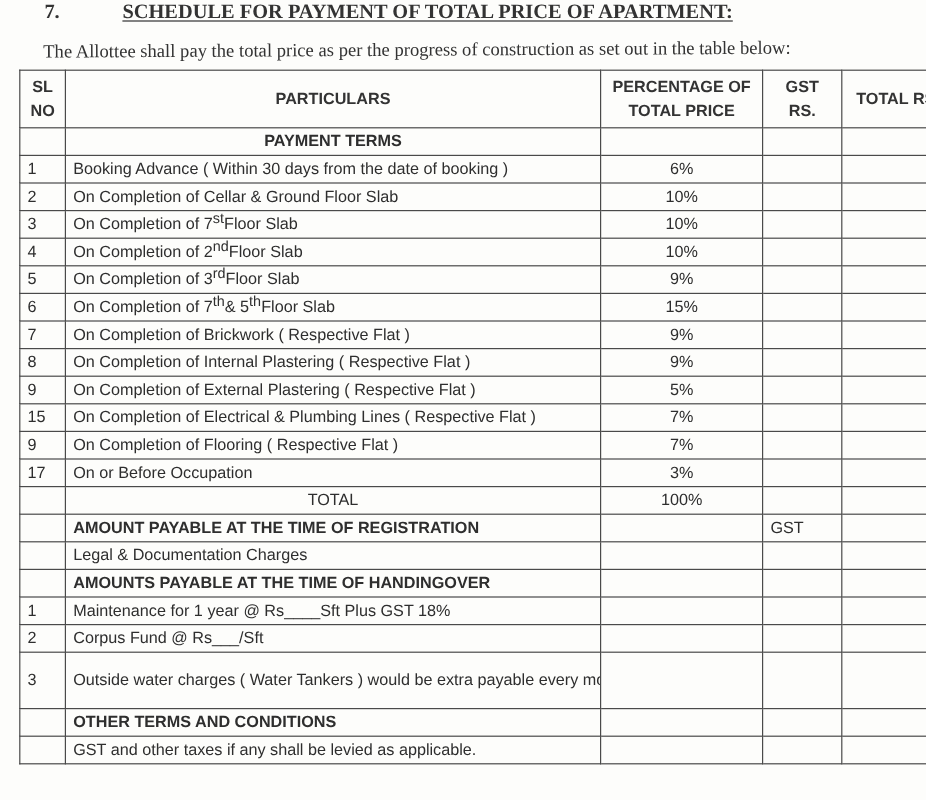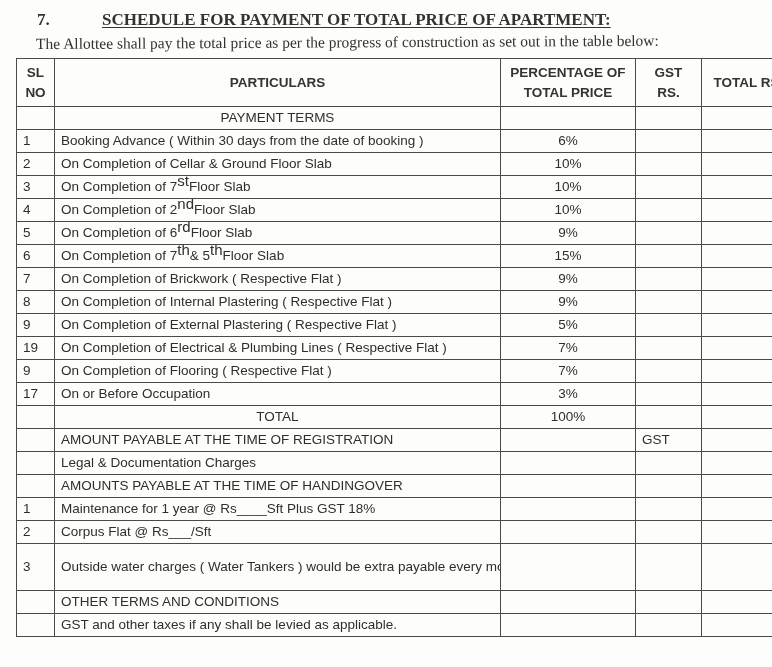--- a/index.html
+++ b/index.html
@@ -10,21 +10,21 @@
     body {
       width: 772px;
       height: 667px;
       overflow: hidden;
       position: relative;
       color: #2a2a2a;
     }
     .heading {
       position: absolute;
       left: 37px;
-      top: 10px;
+      top: 0;
       font-family: "Liberation Serif", serif;
       font-weight: bold;
       font-size: 17px;
       color: #333;
       white-space: nowrap;
     }
     .heading .num {
       display: inline-block;
       width: 65px;
     }
@@ -71,23 +71,23 @@
       color: #333;
       white-space: normal;
     }
     col.c-sl { width: 38px; }
     col.c-part { width: 446px; }
     col.c-pct { width: 135px; }
     col.c-gst { width: 66px; }
     col.c-tot { width: 90px; }
     td.sl { text-align: left; padding-left: 6px; }
     td.center { text-align: center; }
-    td.bold { font-weight: normal; margin-left: 30px; }
+    td.bold { font-weight: bold; margin-left: 30px; }
     td.wrap { white-space: normal; line-height: 23px; padding-top: 1px; padding-bottom: 1px; }
-    sup { font-size: 15px; vertical-align: 5px; line-height: 0; }
+    sup { font-size: 12px; vertical-align: 5px; line-height: 0; }
     tr.tall td { height: 46px; }
   </style>
 </head>
 <body>
 
 <div class="heading">
   <span class="num">7.</span><span class="title">SCHEDULE FOR PAYMENT OF TOTAL PRICE OF APARTMENT:</span>
 </div>
 <div class="intro">The Allottee shall pay the total price as per the progress of construction as set out in the table below:</div>
 
@@ -139,21 +139,21 @@
       </tr>
       <tr>
         <td class="sl">4</td>
         <td><span>On Completion of 2</span><sup>nd</sup><span>Floor Slab</span></td>
         <td class="center">10%</td>
         <td></td>
         <td></td>
       </tr>
       <tr>
         <td class="sl">5</td>
-        <td><span>On Completion of 6</span><sup>rd</sup><span>Floor Slab</span></td>
+        <td><span>On Completion of 3</span><sup>rd</sup><span>Floor Slab</span></td>
         <td class="center">9%</td>
         <td></td>
         <td></td>
       </tr>
       <tr>
         <td class="sl">6</td>
         <td><span>On Completion of 7</span><sup>th</sup><span>&amp; 5</span><sup>th</sup><span>Floor Slab</span></td>
         <td class="center">15%</td>
         <td></td>
         <td></td>
@@ -173,21 +173,21 @@
         <td></td>
       </tr>
       <tr>
         <td class="sl">9</td>
         <td><span>On Completion of External Plastering ( Respective Flat )</span></td>
         <td class="center">5%</td>
         <td></td>
         <td></td>
       </tr>
       <tr>
-        <td class="sl">19</td>
+        <td class="sl">15</td>
         <td><span>On Completion of Electrical &amp; Plumbing Lines ( Respective Flat )</span></td>
         <td class="center">7%</td>
         <td></td>
         <td></td>
       </tr>
       <tr>
         <td class="sl">9</td>
         <td><span>On Completion of Flooring  ( Respective Flat )</span></td>
         <td class="center">7%</td>
         <td></td>
@@ -230,21 +230,21 @@
       </tr>
       <tr>
         <td class="sl">1</td>
         <td class="">Maintenance for 1 year @ Rs____Sft  Plus GST 18%</td>
         <td></td>
         <td></td>
         <td></td>
       </tr>
       <tr>
         <td class="sl">2</td>
-        <td class="">Corpus Flat @ Rs___/Sft</td>
+        <td class="">Corpus Fund @ Rs___/Sft</td>
         <td></td>
         <td></td>
         <td></td>
       </tr>
       <tr class="tall">
         <td class="sl">3</td>
         <td class="wrap">Outside water charges ( Water Tankers ) would be extra payable every month</td>
         <td></td>
         <td></td>
         <td></td>

